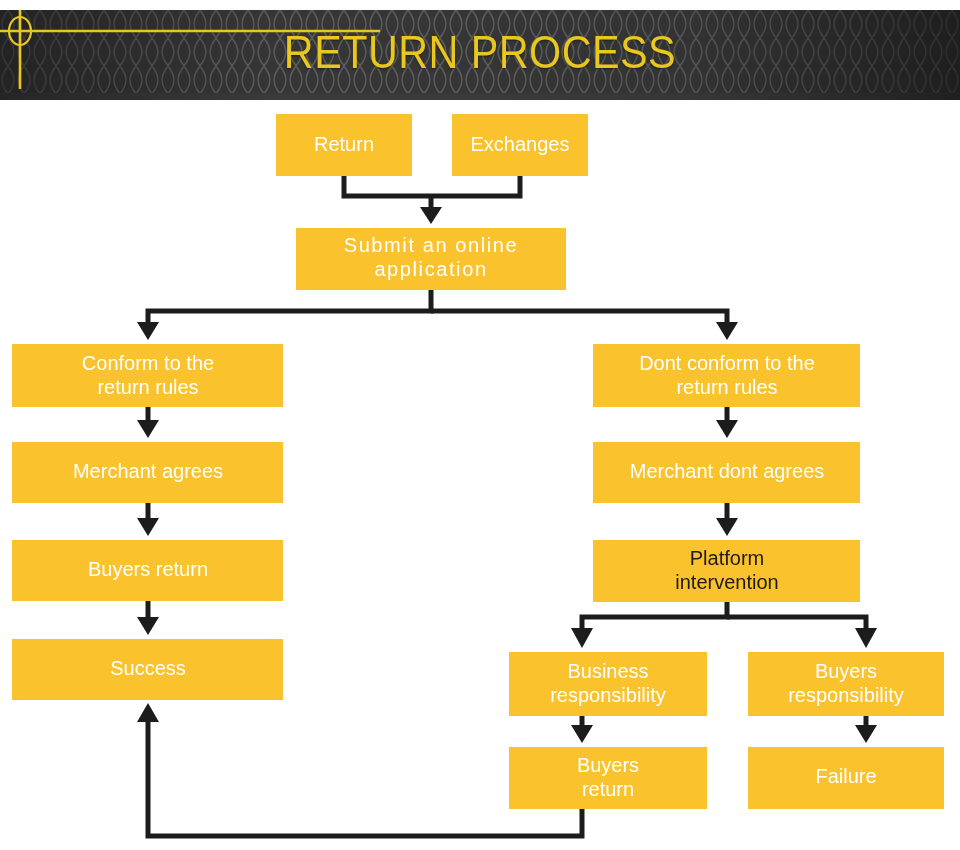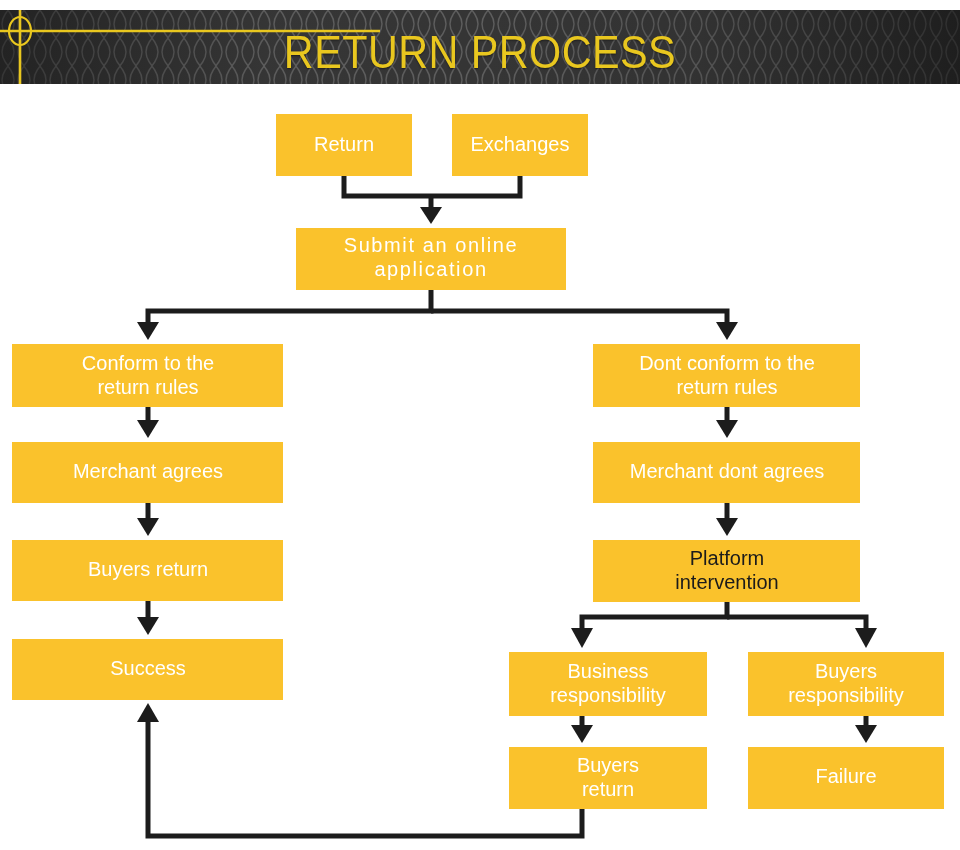--- a/index.html
+++ b/index.html
@@ -15,21 +15,21 @@
     overflow: hidden;
     font-family: "Liberation Sans", sans-serif;
   }
 
   
   #header-band {
     position: absolute;
     left: 0;
     top: 10px;
     width: 960px;
-    height: 74px;
+    height: 90px;
     background-color: #3a3a3a;
     overflow: hidden;
   }
   #header-texture {
     position: absolute;
     inset: 0;
     opacity: 1;
   }
   #header-vignette {
     position: absolute;

